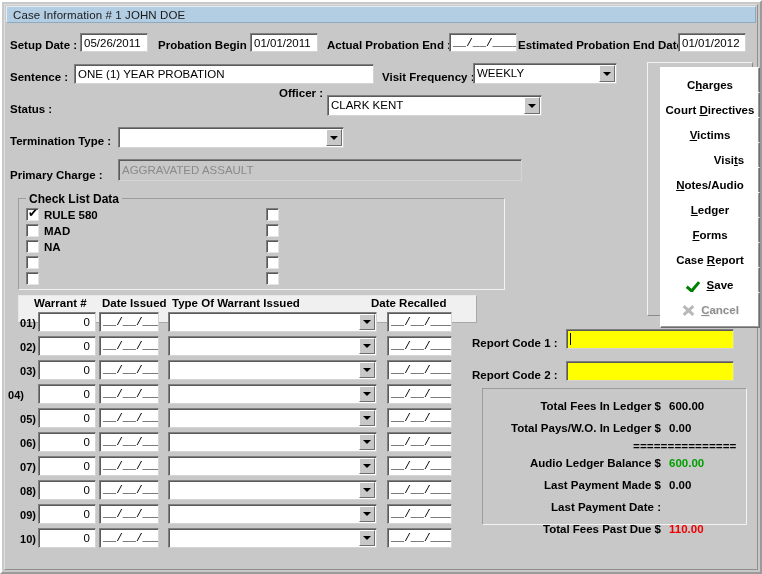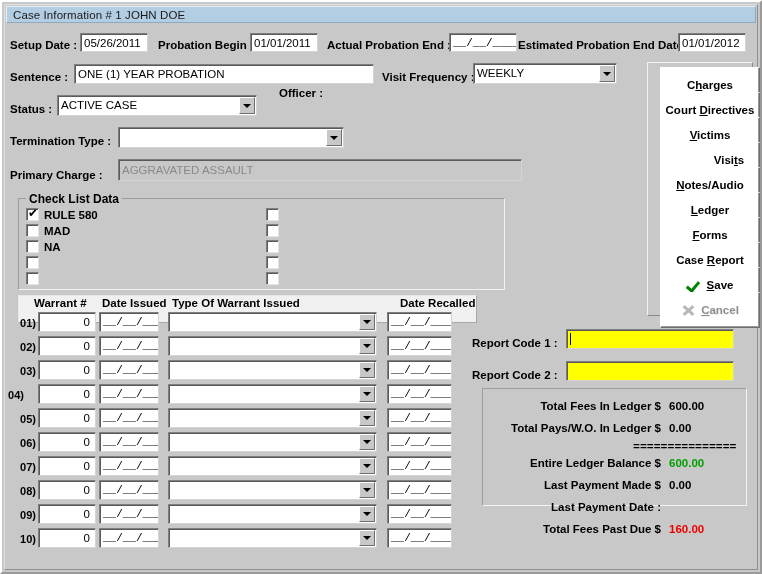--- a/index.html
+++ b/index.html
@@ -267,21 +267,21 @@
     color: #000;
     width: 22px;
     text-align: right;
     line-height: 14px;
   }
 
   
   .ledger {
     position: absolute;
     left: 480px; top: 386px;
-    width: 265px; height: 118px;
+    width: 265px; height: 137px;
     background: #c8c8c8;
     border: 1px solid #9c9c9c;
     border-right-color: #f2f2f2;
     border-bottom-color: #f2f2f2;
   }
   .led-lbl {
     position: absolute;
     right: 0;
     font-size: 11.5px;
     font-weight: bold;
@@ -337,28 +337,28 @@
 
   <div class="lbl" style="left:380px; top:68px;">Visit Frequency :</div>
   <div class="combo" style="left:471px; top:61px; width:144px; height:21px;">
     <span class="c-val">WEEKLY</span>
     <span class="c-btn">
       <span class="arrow-dn"></span>
     </span>
   </div>
 
   <div class="lbl" style="left:8px; top:100px;">Status :</div>
-  <div class="combo" style="left:55px; top:93px; width:200px; height:21px;">
-    <span class="c-val">ACTIVE CASE</span>
+
+  <div class="lbl" style="left:277px; top:84px;text-align:right;">Officer :</div>
+  <div class="combo" style="left:325px; top:93px; width:215px; height:21px;">
+    <span class="c-val">CLARK KENT</span>
     <span class="c-btn">
       <span class="arrow-dn"></span>
     </span>
   </div>
-
-  <div class="lbl" style="left:277px; top:84px;text-align:right;">Officer :</div>
 
   <div class="lbl" style="left:8px; top:132px;">Termination Type :</div>
   <div class="combo" style="left:116px; top:125px; width:226px; height:21px;">
     <span class="c-val"></span>
     <span class="c-btn">
       <span class="arrow-dn"></span>
     </span>
   </div>
 
   <div class="lbl" style="left:8px; top:166px;">Primary Charge :</div>
@@ -391,21 +391,21 @@
       <div class="cbx" style="left: 264px; top: 254px;"></div>
       <div class="cbx-lbl" style="left: 282px; top: 255px;"></div>
       <div class="cbx" style="left: 264px; top: 270px;"></div>
       <div class="cbx-lbl" style="left: 282px; top: 271px;"></div>
     </div>
 
   <div class="grid-head" style="left:16px; top:293px; width:459px;">
     <span class="gh-cell" style="left:15px; top:0;">Warrant #</span>
     <span class="gh-cell" style="left:83px; top:0;">Date Issued</span>
     <span class="gh-cell" style="left:153px; top:0;">Type Of Warrant Issued</span>
-    <span class="gh-cell" style="left:381px; top:0;">Date Recalled</span>
+    <span class="gh-cell" style="left:352px; top:0;">Date Recalled</span>
   </div>
 
   <div id="warrant-rows">
       <div class="rownum" style="left: 12px; top: 314px;">01)</div>
       <div class="tbox numright" style="left: 36px; top: 310px; width: 58px; height: 20px;">0</div>
       <div class="tbox mask" style="left: 97px; top: 310px; width: 60px; height: 20px;">__/__/____</div>
       <div class="combo" style="left: 166px; top: 310px; width: 209px; height: 20px;">
         <span class="c-val"></span>
         <span class="c-btn">
           <span class="arrow-dn"></span>
@@ -509,27 +509,27 @@
 
   <div class="lbl" style="left:470px; top:366px;">Report Code 2 :</div>
   <div class="tbox yellow" style="left:564px; top:359px; width:168px; height:20px;"></div>
 
   <div class="ledger">
     <div id="ledger-rows">
         <div class="led-lbl" style="top: 10px; right: 85px;">Total Fees In Ledger $</div>
         <div class="led-val" style="top: 10px; left: 186px;">600.00</div>
         <div class="led-lbl" style="top: 32px; right: 85px;">Total Pays/W.O. In Ledger $</div>
         <div class="led-val" style="top: 32px; left: 186px;">0.00</div>
-        <div class="led-lbl" style="top: 67px; right: 85px;">Entire Ledger Balance $</div>
+        <div class="led-lbl" style="top: 67px; right: 85px;">Audio Ledger Balance $</div>
         <div class="led-val green" style="top: 67px; left: 186px;">600.00</div>
         <div class="led-lbl" style="top: 89px; right: 85px;">Last Payment Made $</div>
         <div class="led-val" style="top: 89px; left: 186px;">0.00</div>
         <div class="led-lbl" style="top: 111px; right: 85px;">Last Payment Date :</div>
         <div class="led-lbl" style="top: 133px; right: 85px;">Total Fees Past Due $</div>
-        <div class="led-val red" style="top: 133px; left: 186px;">160.00</div>
+        <div class="led-val red" style="top: 133px; left: 186px;">110.00</div>
         <div class="led-sep" style="top: 52px; left: 150px;">===============</div>
       </div>
   </div>
 
   <div class="btnpanel">
     <div id="btn-list">
         <div class="pbtn" style="top: 4px;">
           <span>C<span class="ak">h</span>arges</span>
         </div>
         <div class="pbtn" style="top: 29px;">

